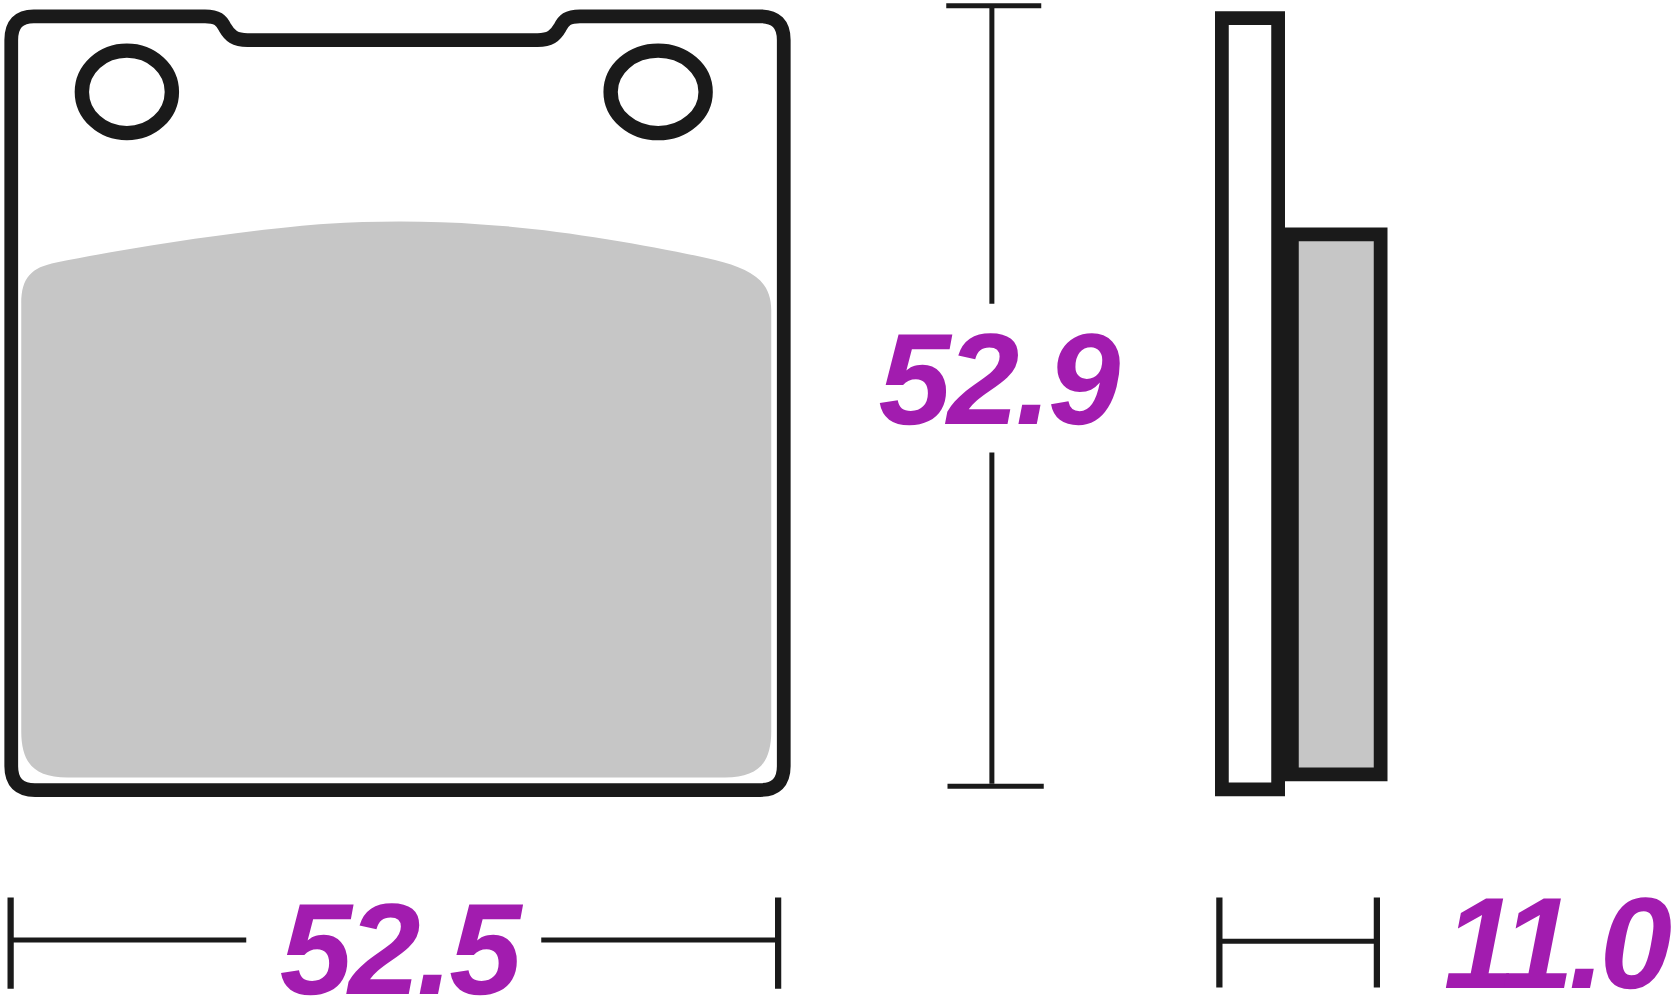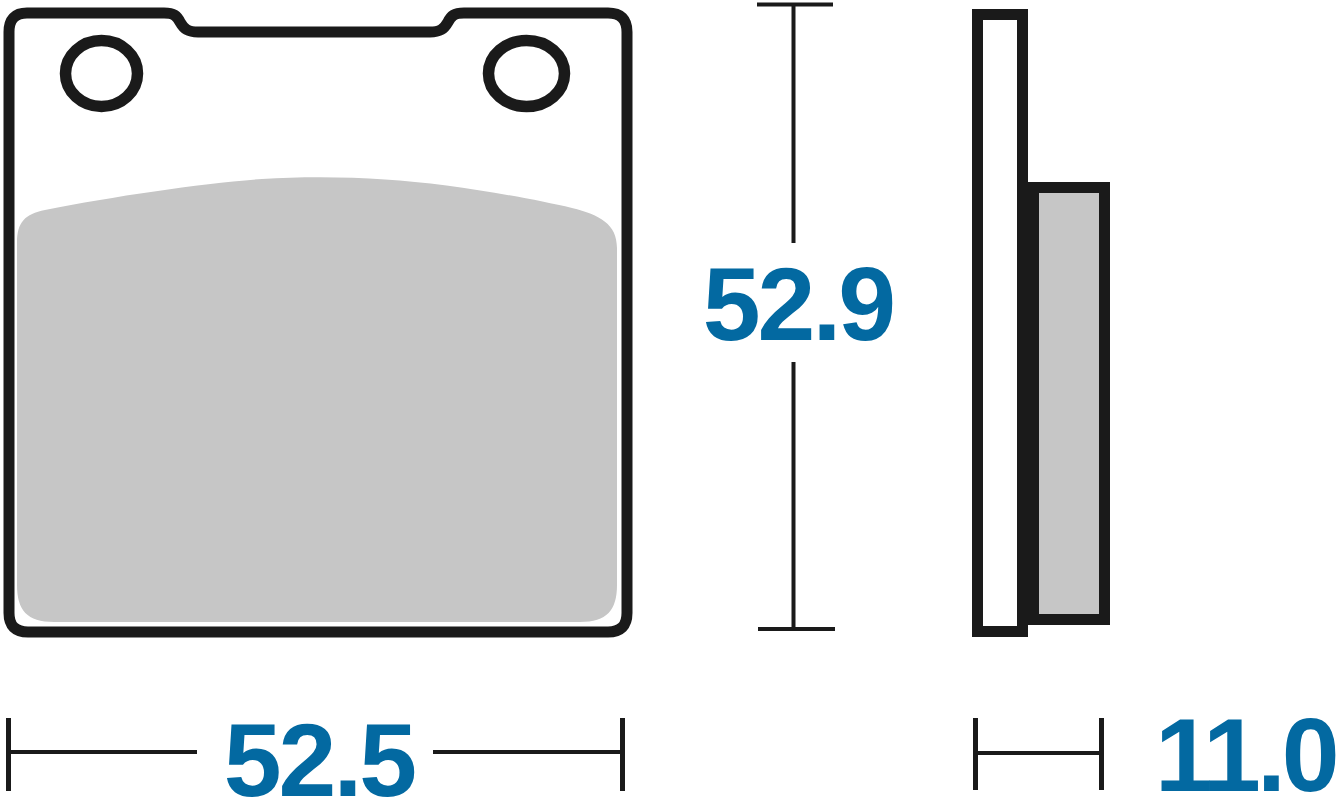--- a/index.html
+++ b/index.html
@@ -19,22 +19,23 @@
     position: absolute;
     left: 0;
     top: 0;
   }
   .dim-label {
     position: absolute;
     font-weight: bold;
     font-size: 104px;
     line-height: 1;
     letter-spacing: -3px;
-    color: #0369a1;
+    color: #a21caf;
     white-space: nowrap;
+    font-style: italic;
   }
   #label-height {
     left: 700px;
     top: 252px;
     width: 196px;
     text-align: center;
   }
   #label-width {
     left: 221px;
     top: 708px;

